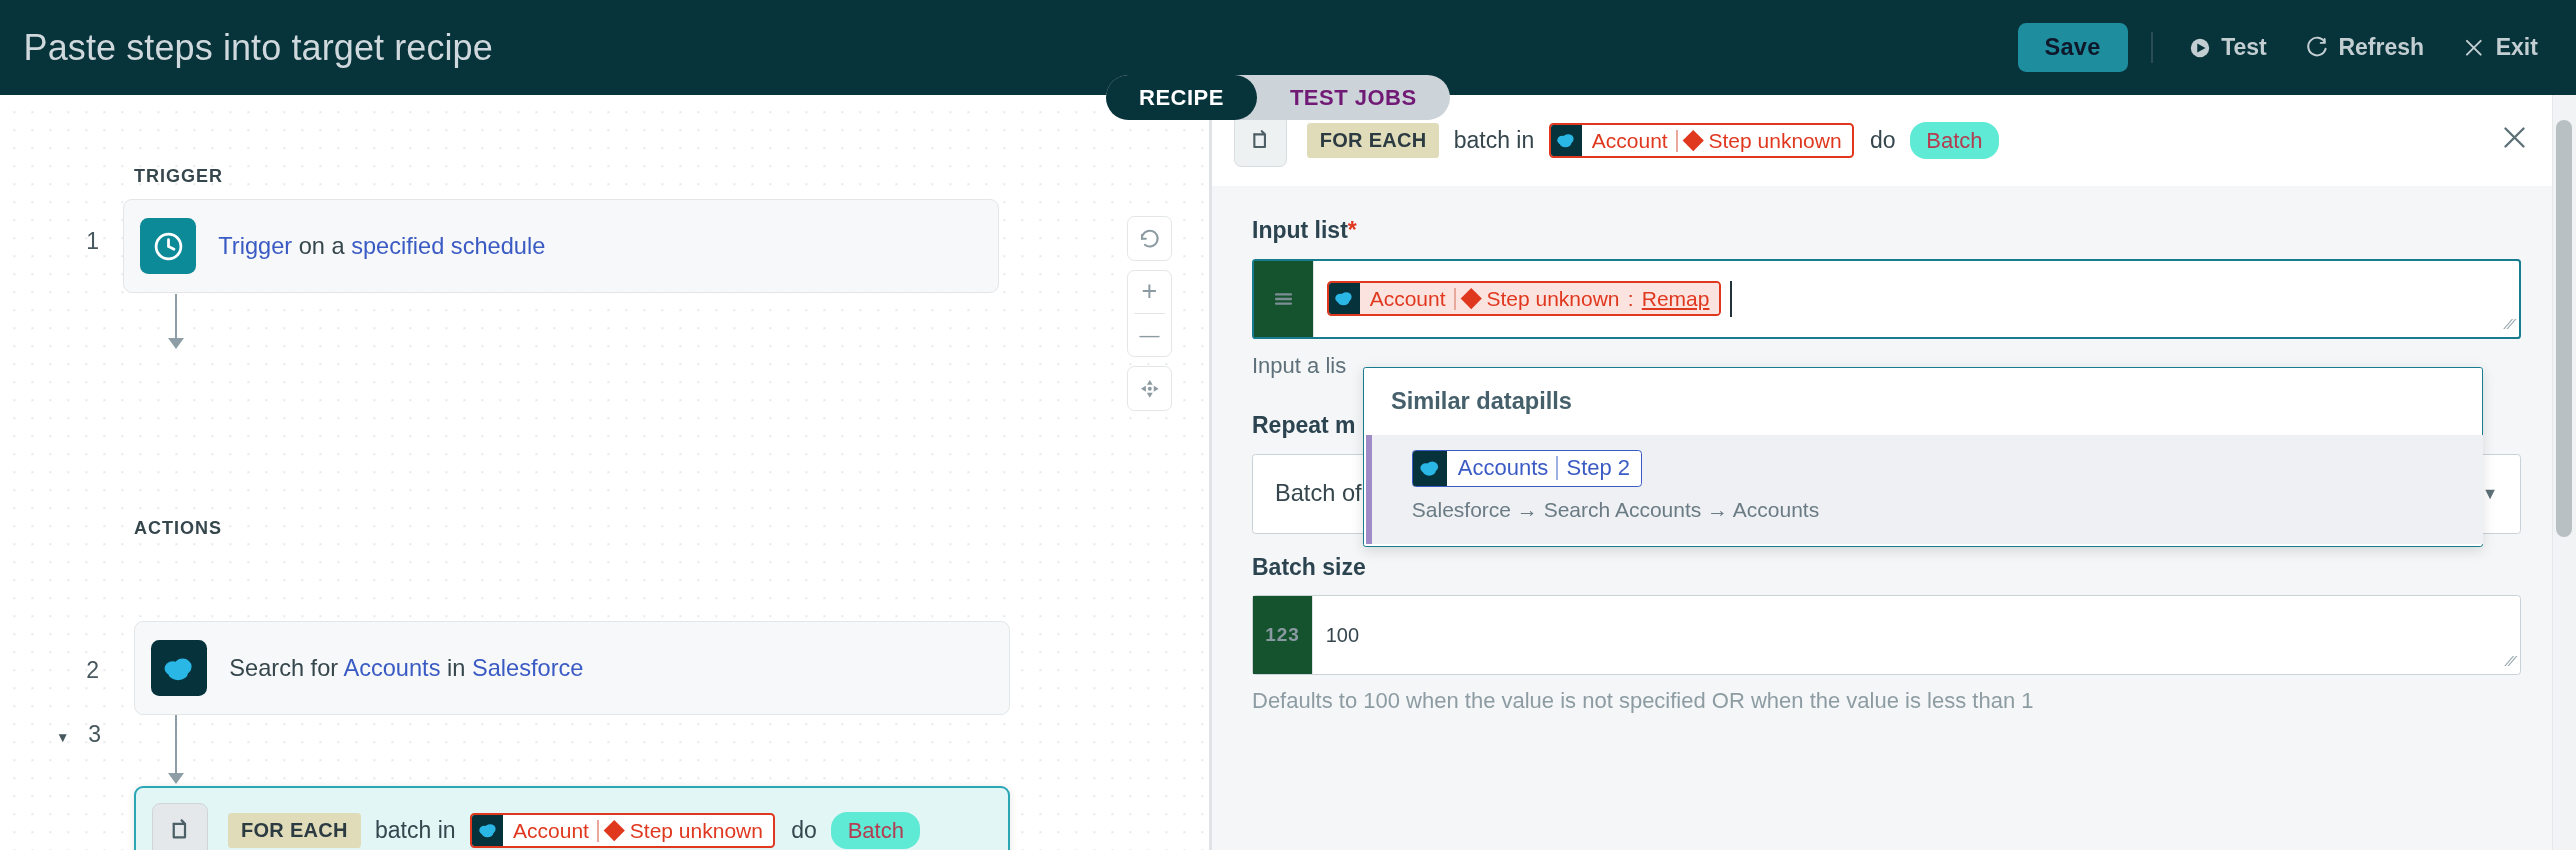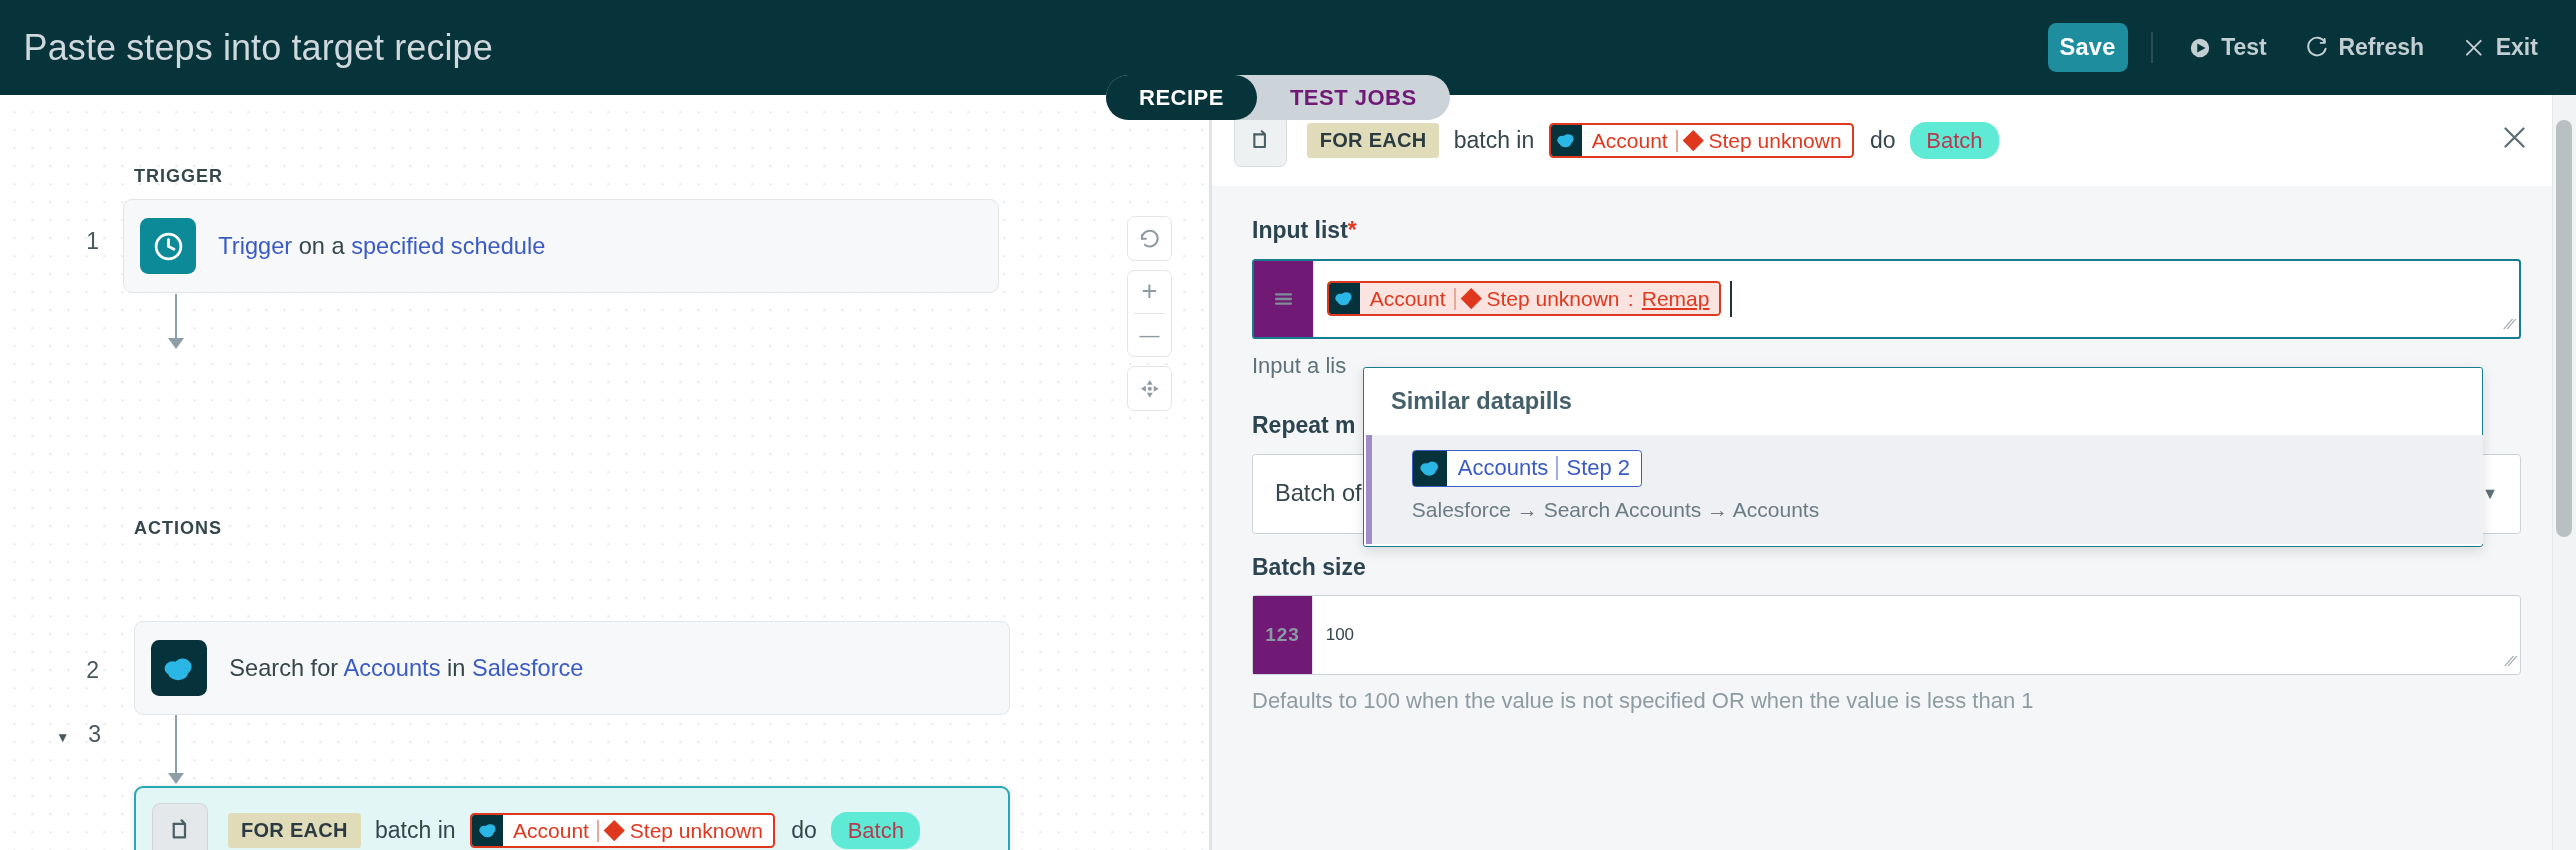--- a/index.html
+++ b/index.html
@@ -18,22 +18,22 @@
   }
   .topbar-title {
     color: #cfd8dc; font-size: 36px; font-weight: 400;
     margin-left: 23.6px; letter-spacing: 0.1px; white-space: nowrap;
   }
   .topbar-right {
     position: absolute; right: 25.4px; top: 0; height: 95px;
     display: flex; align-items: center; gap: 0px;
   }
   .save-btn {
-    background: #1e8e9e; color: #ffffff; font-size: 23.6px; font-weight: bold;
-    border: none; border-radius: 8.2px; padding: 11px 12px; cursor: pointer;
+    background: #1e8e9e; color: #0f172a; font-size: 23.6px; font-weight: bold;
+    border: none; border-radius: 8.2px; padding: 11px 27px; cursor: pointer;
     letter-spacing: 0.2px;
   }
   .tb-sep { width: 1.8px; height: 31px; background: #2a4d53; margin: 0 23.6px; }
   .tb-action {
     display: flex; align-items: center; gap: 10px;
     color: #c3ced2; font-size: 23px; font-weight: bold; cursor: pointer;
     padding: 5.4px 12.7px; white-space: nowrap;
   }
   .tb-action + .tb-action { margin-left: 12.7px; }
   .tb-ico { display: inline-flex; align-items: center; justify-content: center; }
@@ -168,29 +168,29 @@
   .field-label {
     font-size: 23px; color: #2c4450; font-weight: bold; margin-bottom: 14.5px;
   }
   .req { color: #e0381f; font-weight: bold; }
   .input-wrap {
     position: relative; display: flex; background: #ffffff;
     border: 1.8px solid #c9d2d6; border-radius: 3.6px; height: 80px; align-items: stretch;
   }
   .input-wrap.focused { border: 2.7px solid #177d8e; }
   .input-prefix {
-    width: 60px; background: #701a75; display: flex; align-items: center;
+    width: 60px; background: #14532d; display: flex; align-items: center;
     justify-content: center; flex: none; border-right: 1.8px solid #dde3e6;
     color: #7d8e96;
   }
   .input-prefix.num { font-size: 19px; letter-spacing: 0.9px; color: #8a9aa2; font-weight: bold; }
   .input-area {
     flex: 1; display: flex; align-items: center; padding: 0 12.7px; position: relative;
   }
-  .input-val { font-size: 17px; color: #35464d; }
+  .input-val { font-size: 20px; color: #35464d; }
   .resize-grip {
     position: absolute; right: 5.4px; bottom: 3.6px; color: #9aa9b0; font-size: 15.4px;
     transform: scaleX(1.3);
   }
   .caret {
     width: 1.8px; height: 36px; background: #20323a; margin-left: 9px;
   }
   .help {
     font-size: 22px; color: #5e717a; margin-top: 14.5px; white-space: nowrap;
   }

